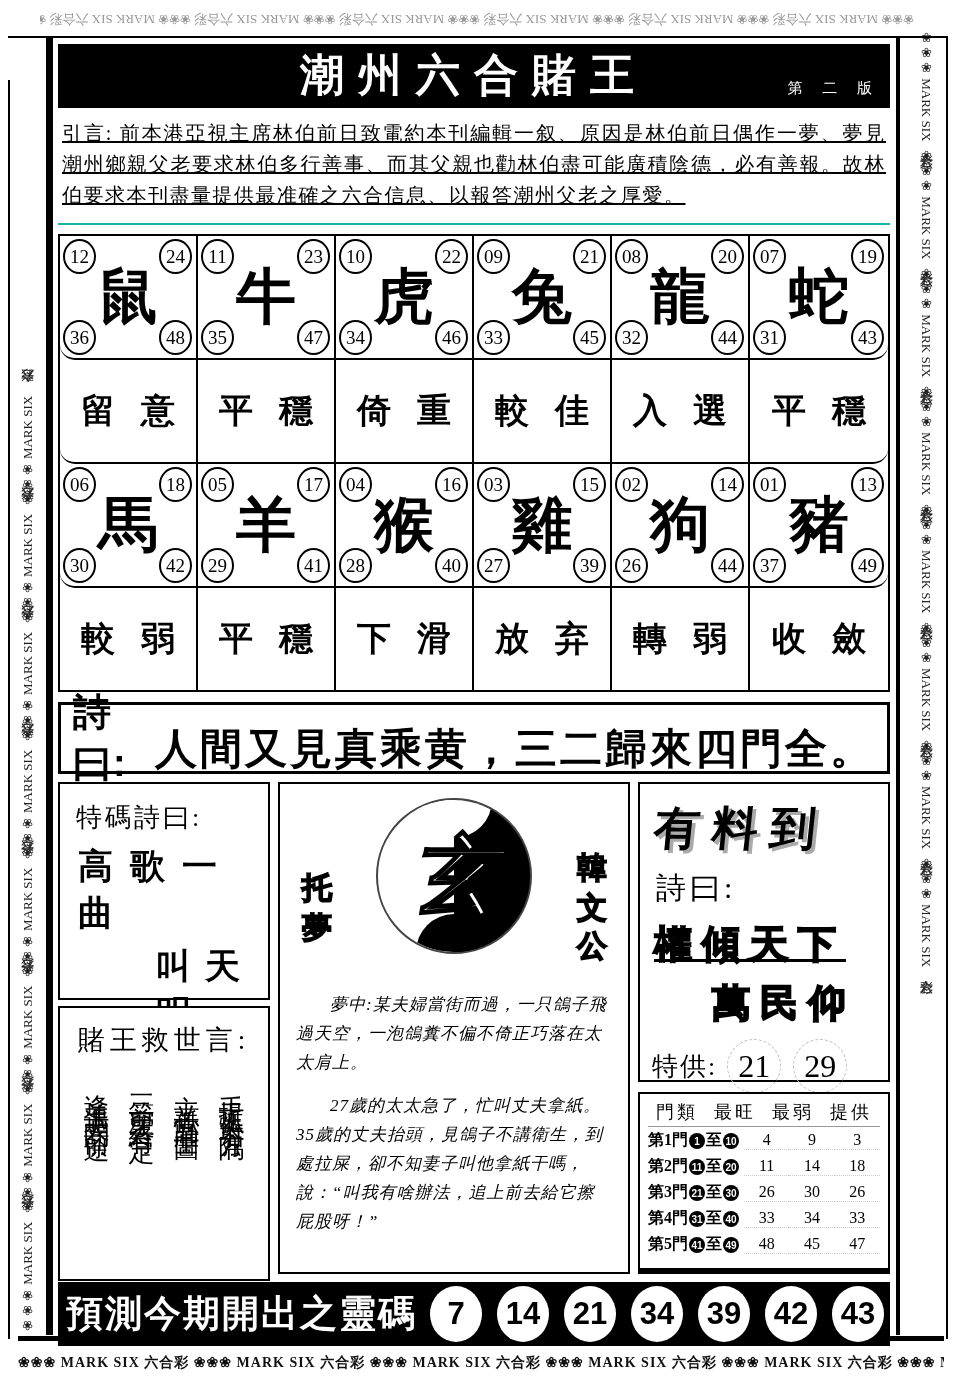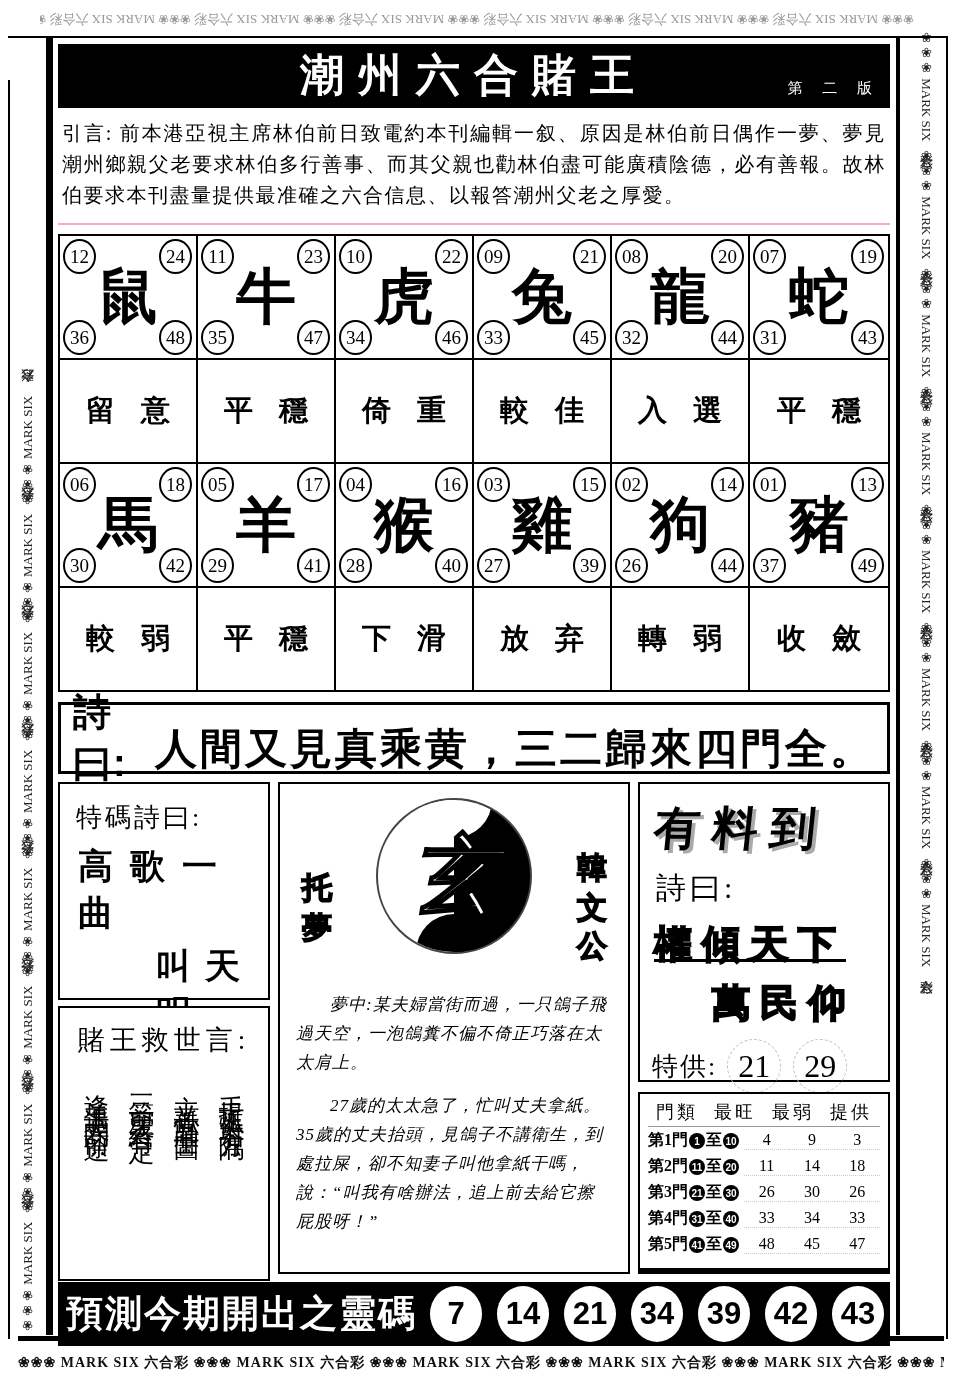--- a/index.html
+++ b/index.html
@@ -16,34 +16,34 @@
   #line-far-right{right:6px;width:2px;top:38px;bottom:52px;}
   #bar-left{left:46px;width:7px;top:37px;bottom:56px;}
   #bar-right{right:54px;width:4px;top:37px;bottom:56px;}
   
   #content{position:absolute;left:58px;top:44px;width:832px;}
   
   #banner{position:relative;background:#000;height:64px;color:#fff;}
   #page-title{position:absolute;left:0;right:0;top:2px;text-align:center;font-size:44px;font-weight:bold;letter-spacing:14px;}
   #edition{position:absolute;right:10px;bottom:10px;font-size:15px;letter-spacing:8px;}
   
-  #intro{padding:10px 4px 12px 4px;font-size:20px;line-height:31px;letter-spacing:1.5px;border-bottom:2px solid #f9a8d4;text-align:justify;}
+  #intro{padding:10px 4px 12px 4px;font-size:20px;line-height:31px;letter-spacing:1.5px;border-bottom:2px solid #14b8a6;text-align:justify;text-decoration:underline;}
   
   #grid{margin-top:9px;border:2px solid #000;}
-  .zrow{display:grid;grid-template-columns:repeat(6,1fr);border-bottom:2px solid #000;}
+  .zrow{display:grid;grid-template-columns:repeat(6,1fr);border-bottom:2px solid #000;border-radius:15px;}
   .zrow:last-child{border-bottom:none;}
   .acell{position:relative;height:122px;border-right:2px solid #000;}
   .vcell{height:102px;border-right:2px solid #000;display:flex;align-items:center;justify-content:center;}
   .acell:last-child,.vcell:last-child{border-right:none;}
   .ball{position:absolute;width:29px;height:31px;border:2px solid #000;border-radius:50%;
     display:flex;align-items:center;justify-content:center;font-size:19px;font-family:"Liberation Serif",serif;}
   .tl{top:3px;left:3px;} .tr{top:3px;right:4px;} .bl{bottom:3px;left:3px;} .br{bottom:3px;right:4px;}
   .animal{position:absolute;left:0;right:0;top:50%;transform:translateY(-50%);text-align:center;
     font-size:60px;font-weight:bold;line-height:60px;}
-  .verdict{font-size:29px;font-weight:900;letter-spacing:26px;margin-right:-26px;
+  .verdict{font-size:34px;font-weight:900;letter-spacing:26px;margin-right:-26px;
     font-family:"Liberation Sans","DejaVu Sans",sans-serif;}
   
   #poem-box{margin-top:10px;border:3px solid #000;height:66px;display:flex;align-items:center;padding:0 12px;}
   #poem-label{font-size:38px;font-weight:900;font-family:"Liberation Sans",sans-serif;letter-spacing:2px;}
   #poem-text{font-size:42px;font-weight:900;font-family:"Liberation Sans",sans-serif;letter-spacing:3px;margin-left:14px;white-space:nowrap;margin-top:22px;}
   
   #panels{margin-top:8px;display:flex;gap:8px;height:492px;}
   .box{border:2px solid #000;background:#fff;box-sizing:border-box;}
   #col-left{width:212px;display:flex;flex-direction:column;gap:6px;}
   #special-box{height:218px;}

